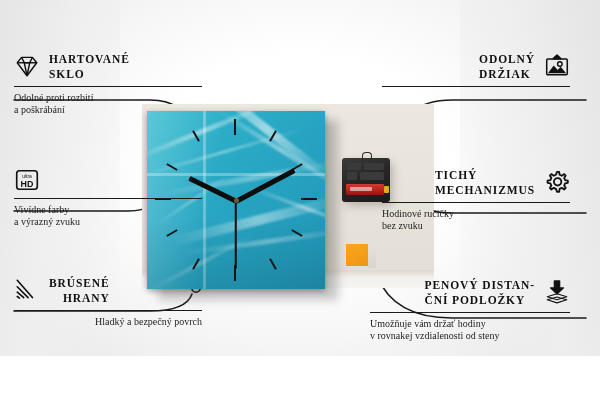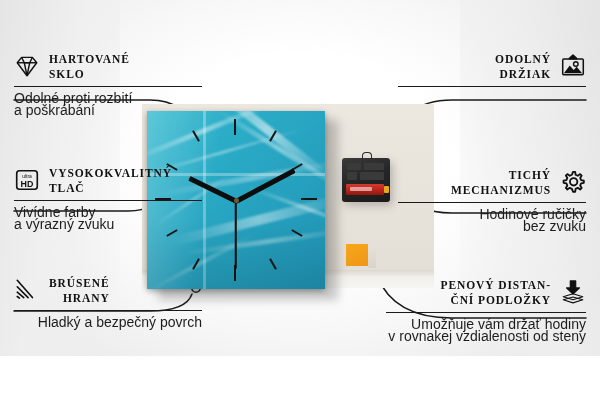--- a/index.html
+++ b/index.html
@@ -185,21 +185,21 @@
     width: 8px; height: 20px;
     background: linear-gradient(160deg, #e6e1d8 0%, #d9d4cb 100%);
   }
 
   
   .feature {
     position: absolute;
     width: 188px;
   }
   .feature.left  { left: 14px;  text-align: left; }
-  .feature.right { right: 14px; text-align: right; }
+  .feature.right { right: 30px; text-align: left; }
 
   .feat-head {
     display: flex;
     align-items: flex-start;
     gap: 9px;
   }
   .feature.right .feat-head { flex-direction: row-reverse; }
 
   .feat-icon {
     flex: 0 0 auto;
@@ -216,22 +216,22 @@
     color: #111111;
     text-transform: uppercase;
     white-space: pre-line;
   }
   .feat-rule {
     height: 1px;
     background: #1a1a1a;
     margin: 5px 0 5px 0;
   }
   .feat-desc {
-    font-family: Liberation Sans, sans-serif;
-    font-size: 14px;
+    font-family: Liberation Serif, serif;
+    font-size: 10px;
     line-height: 12.4px;
     color: #1d1d1d;
     white-space: pre-line;
   }
 </style>
 </head>
 <body>
 
 <div id="stage">
 
@@ -341,22 +341,20 @@
 a poškrábání</div>
   </div>
 
   <div class="feature left" style="top:166px;">
     <div class="feat-head">
       <svg class="feat-icon" viewBox="0 0 24 24">
         <rect x="2.5" y="3.5" width="19" height="17" rx="2.5" fill="none" stroke="#111" stroke-width="1.5"></rect>
         <text x="12" y="10.4" text-anchor="middle" font-family="Liberation Sans, sans-serif" font-size="4.6" fill="#111">ultra</text>
         <text x="12" y="18" text-anchor="middle" font-family="Liberation Sans, sans-serif" font-size="8.2" font-weight="bold" fill="#111">HD</text>
       </svg>
-      <div class="feat-title">VYSOKOKVALITNÝ
-TLAČ</div>
     </div>
     <div class="feat-rule"></div>
     <div class="feat-desc">Vivídne farby
 a výrazný zvuku</div>
   </div>
 
   <div class="feature left" style="top:276px;text-align:right;">
     <div class="feat-head">
       <svg class="feat-icon" viewBox="0 0 24 24">
         <g stroke="#111" stroke-width="1.5" stroke-linecap="round">

